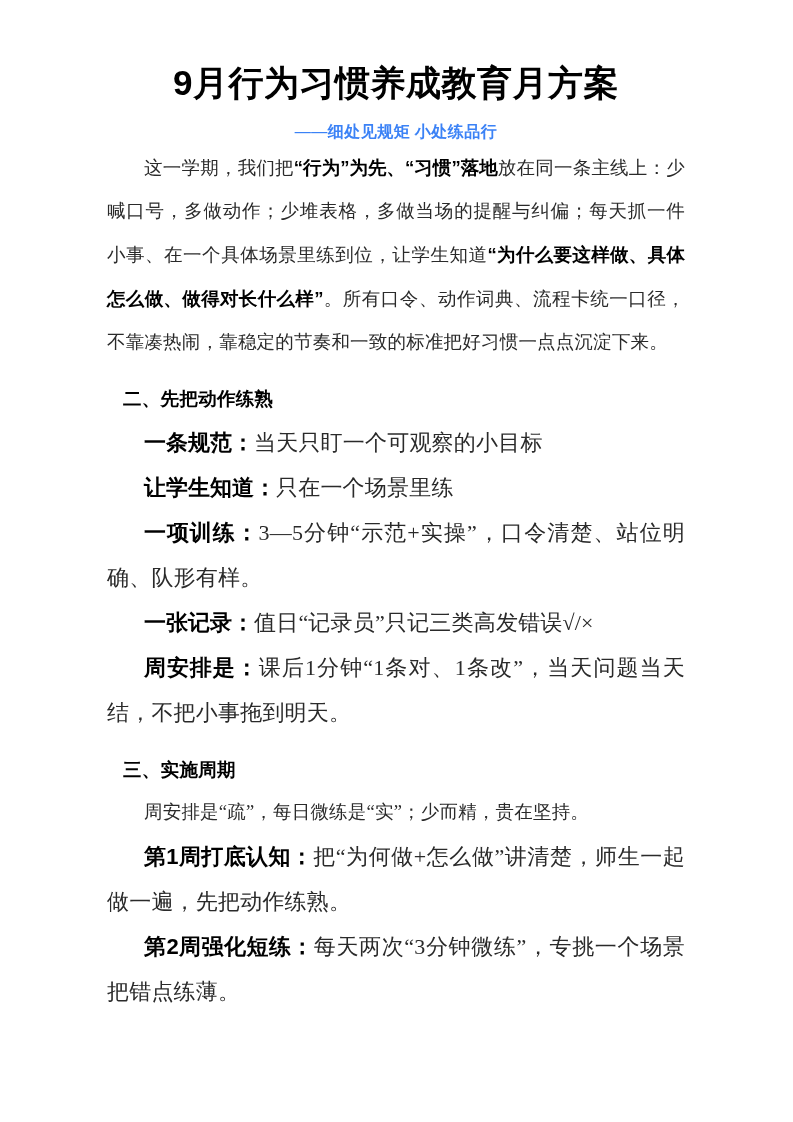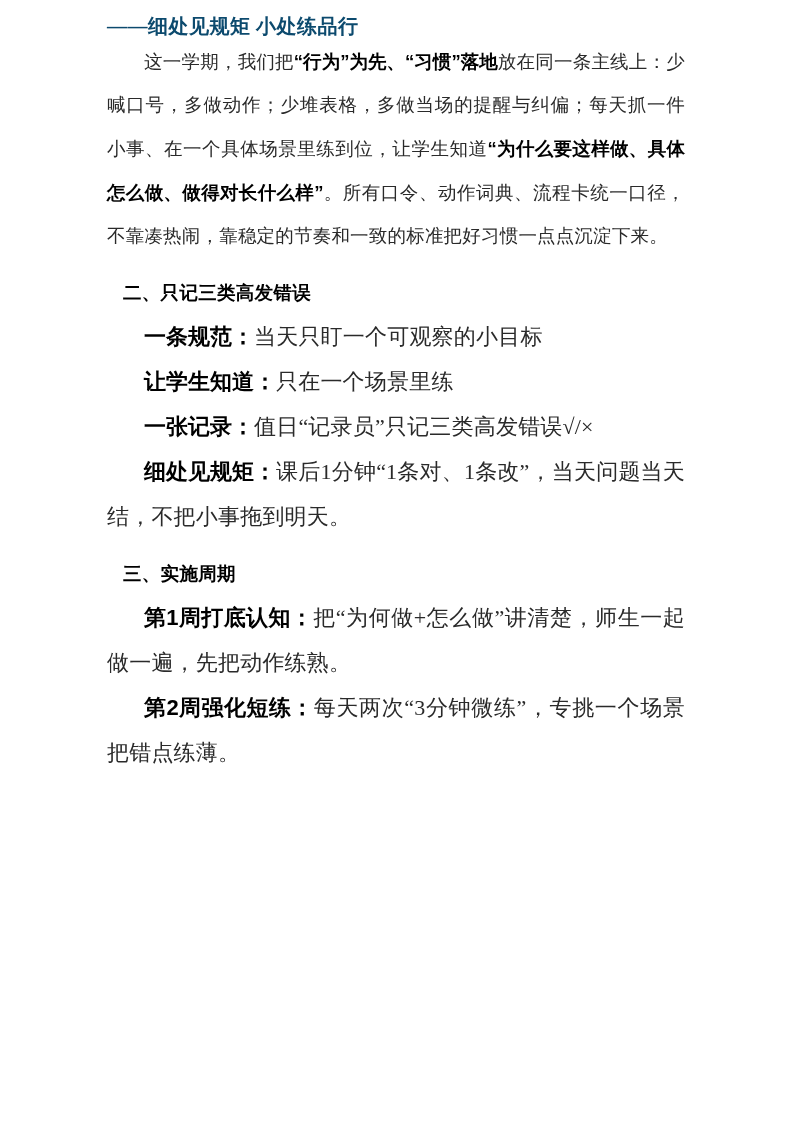--- a/index.html
+++ b/index.html
@@ -46,23 +46,24 @@
     text-align: center;
     color: #000000;
     white-space: nowrap;
   }
 
   .doc-subtitle {
     margin: 0;
     padding-top: 12px;
     font-family: "Liberation Serif", "DejaVu Serif", serif;
     font-weight: bold;
-    font-size: 20px;
+    font-size: 16px;
     line-height: 28px;
-    color: #0c4a6e;
+    text-align: center;
+    color: #3b82f6;
     letter-spacing: 0.5px;
     white-space: nowrap;
   }
 
   
   .section-heading {
     margin: 0;
     padding-top: 16px;
     padding-bottom: 2px;
     text-indent: 16px;
@@ -112,38 +113,41 @@
     color: #000000;
     letter-spacing: 0;
   }
 </style>
 </head>
 <body>
 
 <div class="page">
   <div class="content">
 
+    <h1 class="doc-title">9月行为习惯养成教育月方案</h1>
 
     <div class="doc-subtitle">——细处见规矩 小处练品行</div>
 
 
     <p class="para"><span>这一学期，我们把</span><span class="b">“行为”为先、“习惯”落地</span><span>放在同一条主线上：少喊口号，多做动作；少堆表格，多做当场的提醒与纠偏；每天抓一件小事、在一个具体场景里练到位，让学生知道</span><span class="b">“为什么要这样做、具体怎么做、做得对长什么样”</span><span>。所有口令、动作词典、流程卡统一口径，不靠凑热闹，靠稳定的节奏和一致的标准把好习惯一点点沉淀下来。</span></p>
 
-    <h2 class="section-heading">二、只记三类高发错误</h2>
+    <h2 class="section-heading">二、先把动作练熟</h2>
 
     <p class="item-para"><span class="item-label">一条规范：</span><span>当天只盯一个可观察的小目标</span></p>
 
     <p class="item-para"><span class="item-label">让学生知道：</span><span>只在一个场景里练</span></p>
 
+    <p class="item-para"><span class="item-label">一项训练：</span><span>3—5分钟“示范+实操”，口令清楚、站位明确、队形有样。</span></p>
 
     <p class="item-para"><span class="item-label">一张记录：</span><span>值日“记录员”只记三类高发错误√/×</span></p>
 
-    <p class="item-para"><span class="item-label">细处见规矩：</span><span>课后1分钟“1条对、1条改”，当天问题当天结，不把小事拖到明天。</span></p>
+    <p class="item-para"><span class="item-label">周安排是：</span><span>课后1分钟“1条对、1条改”，当天问题当天结，不把小事拖到明天。</span></p>
 
     <h2 class="section-heading">三、实施周期</h2>
 
+    <p class="para">周安排是“疏”，每日微练是“实”；少而精，贵在坚持。</p>
 
     <p class="item-para"><span class="item-label">第1周打底认知：</span><span>把“为何做+怎么做”讲清楚，师生一起做一遍，先把动作练熟。</span></p>
 
     <p class="item-para"><span class="item-label">第2周强化短练：</span><span>每天两次“3分钟微练”，专挑一个场景把错点练薄。</span></p>
 
   </div>
 </div>
 
 </body></html>

